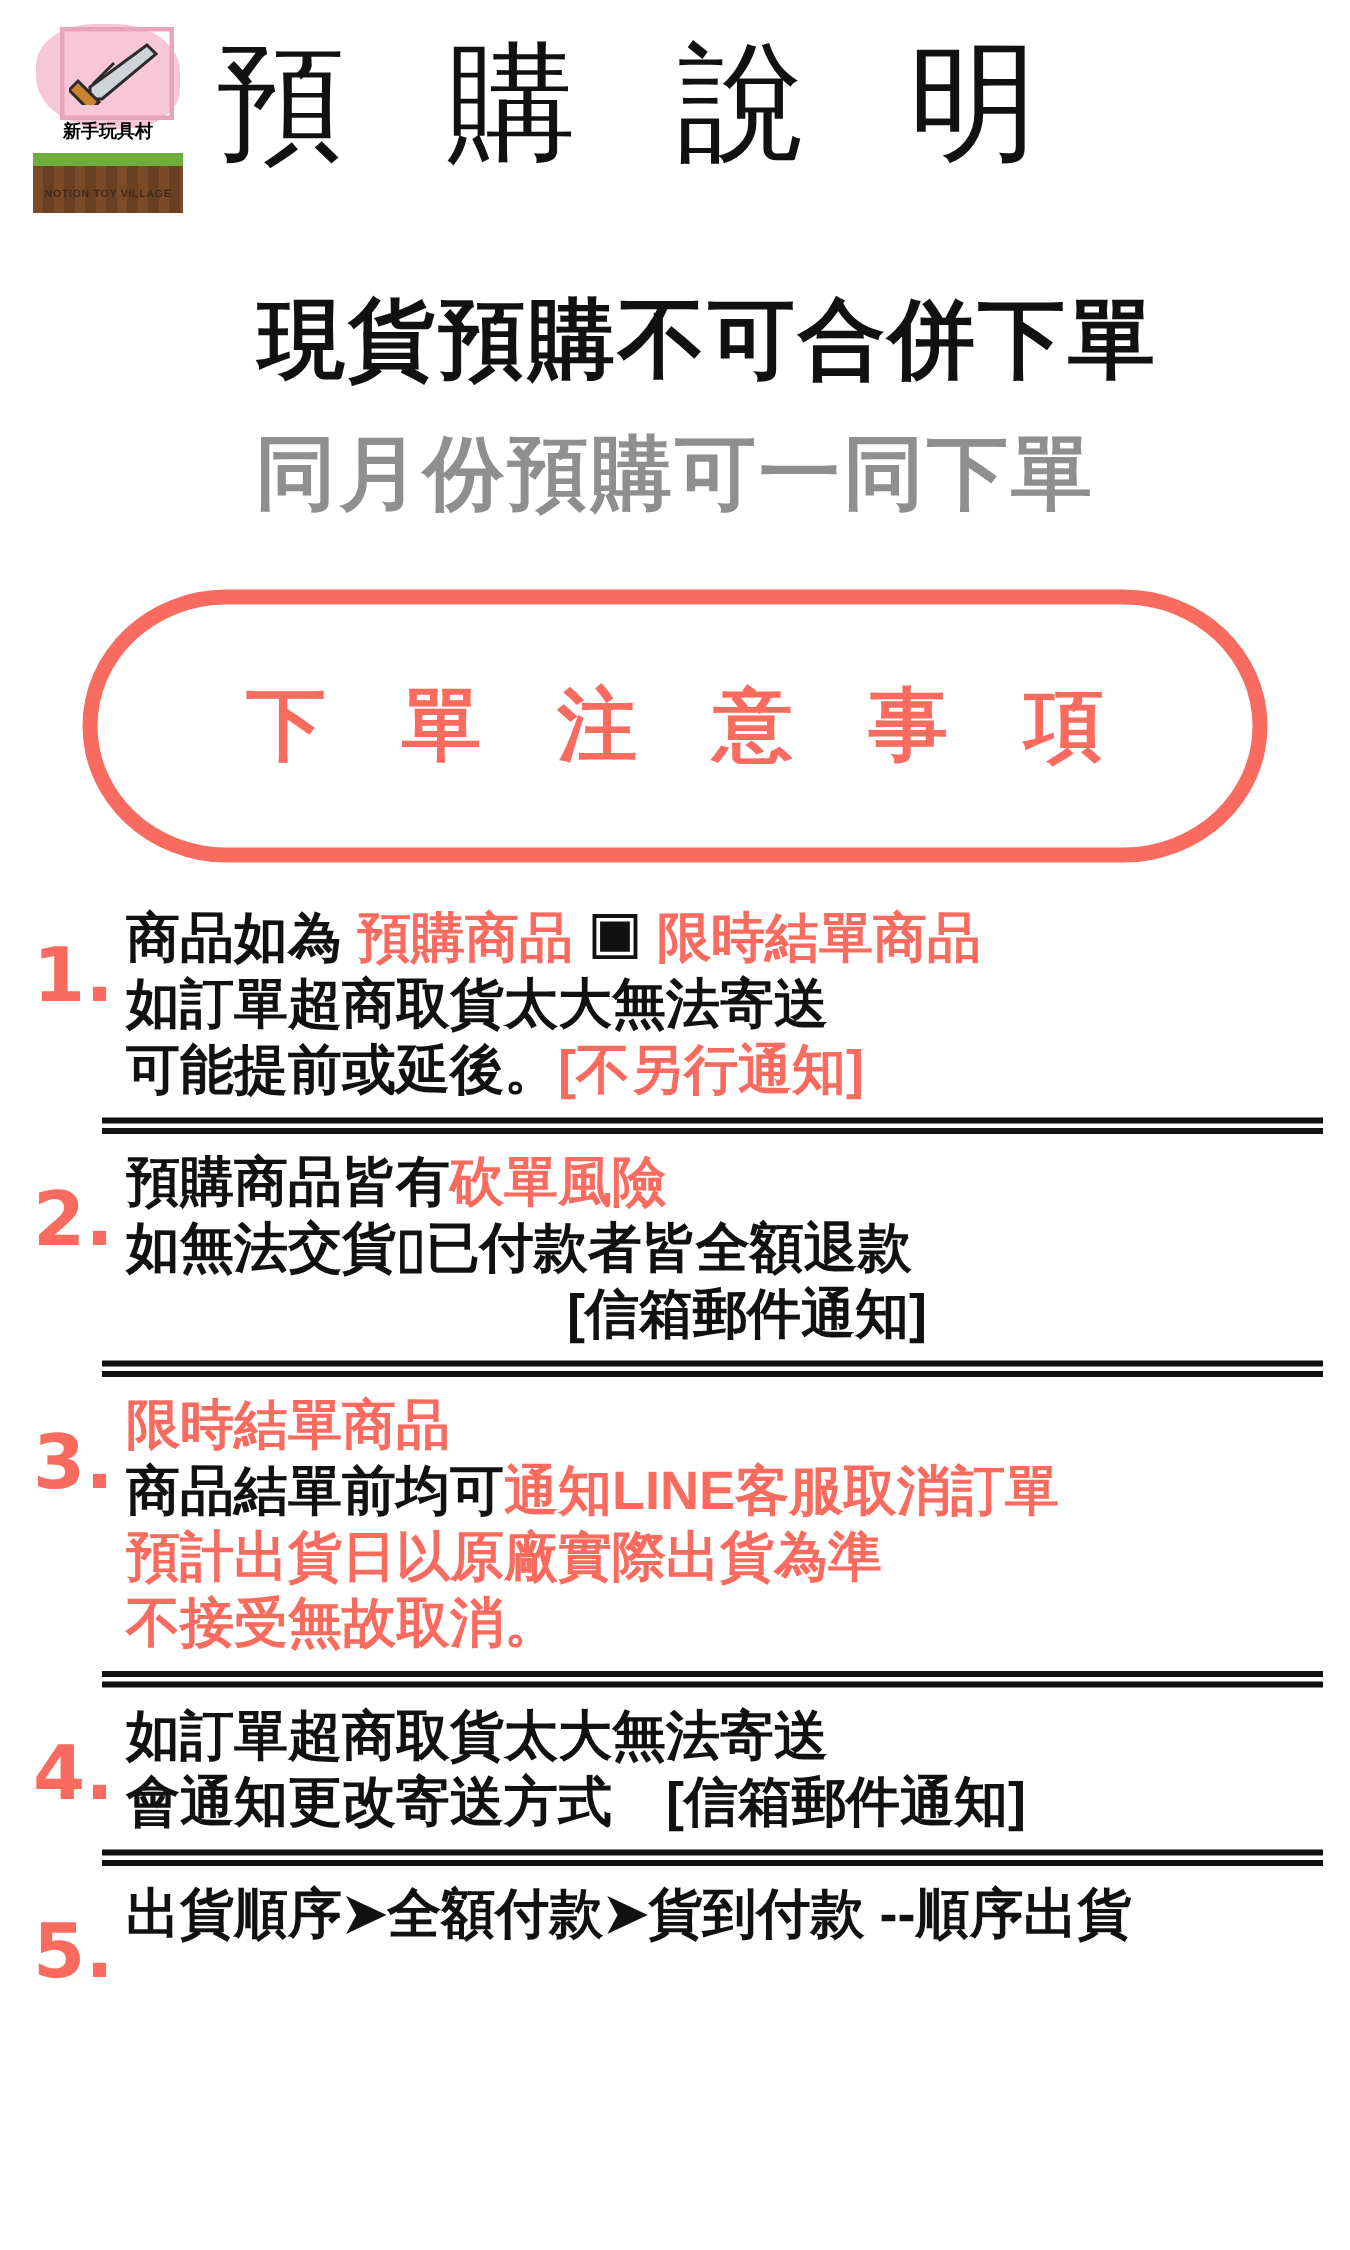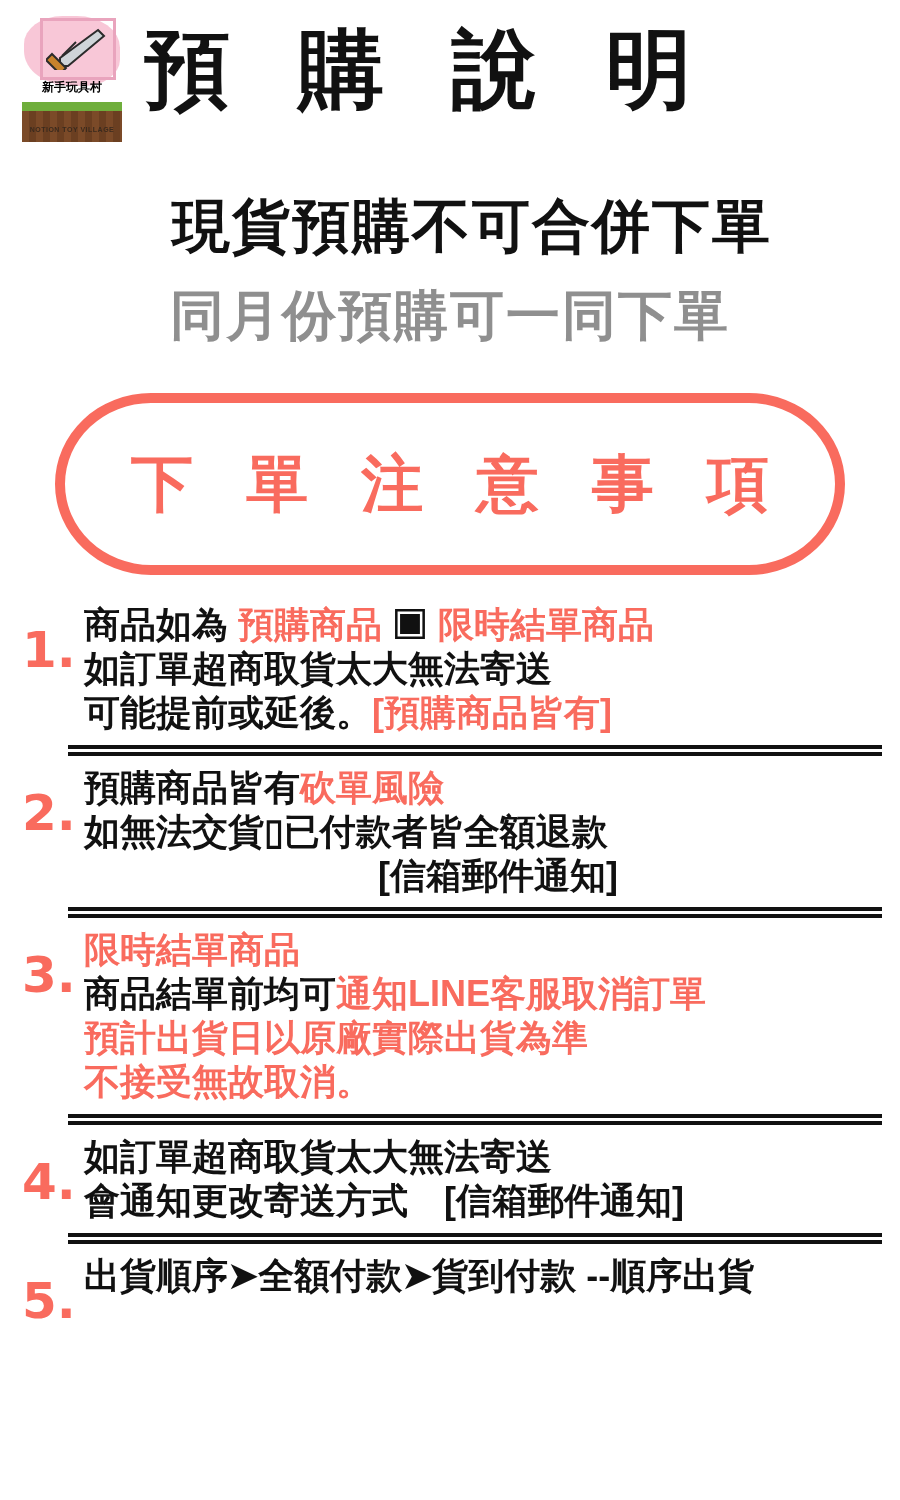--- a/index.html
+++ b/index.html
@@ -89,21 +89,21 @@
     width: 100px;
     height: 40px;
     background:
       linear-gradient(#6fae3c 0 9px, transparent 9px),
       repeating-linear-gradient(90deg, #7b4a28 0 7px, #6b3f21 7px 14px);
     background-color: #7b4a28;
   }
 
   .title-main {
     font-size: 86px;
-    font-weight: 700;
+    font-weight: 400;
     letter-spacing: 22px;
     line-height: 1.0;
     margin: 12px 0 12px 0;
     color: #111;
     white-space: nowrap;
   }
 
   
   .sub1 {
     text-align: center;
@@ -129,21 +129,21 @@
     width: 790px;
     height: 182px;
     border: 10px solid #f96b5e;
     border-radius: 96px / 91px;
     box-sizing: border-box;
     display: flex;
     align-items: center;
     justify-content: center;
   }
   .oval-text {
-    font-size: 62px;
+    font-size: 53px;
     font-weight: 700;
     letter-spacing: 18px;
     color: #f96b5e;
     padding-left: 18px;
     white-space: nowrap;
   }
 
   
   .list {
     margin: 24px 0 0 0;
@@ -212,21 +212,21 @@
 <div class="oval-wrap">
   <div class="oval-text">下 單 注 意 事 項</div>
 </div>
 
 <div class="list" id="notes-list">
     <div class="item">
       <div class="num">1.</div>
       <div class="lines">
         <div class="line"><span>商品如為 </span><span class="red">預購商品</span><span> ▣ </span><span class="red">限時結單商品</span></div>
         <div class="line"><span>如訂單超商取貨太大無法寄送</span></div>
-        <div class="line"><span>可能提前或延後。</span><span class="red">[預購商品皆有]</span></div>
+        <div class="line"><span>可能提前或延後。</span><span class="red">[不另行通知]</span></div>
       </div>
     </div>
     <div class="rule"></div>
     <div class="item">
       <div class="num">2.</div>
       <div class="lines">
         <div class="line"><span>預購商品皆有</span><span class="red">砍單風險</span></div>
         <div class="line"><span>如無法交貨▯已付款者皆全額退款</span></div>
         <div class="line center"><span>[信箱郵件通知]</span></div>
       </div>

